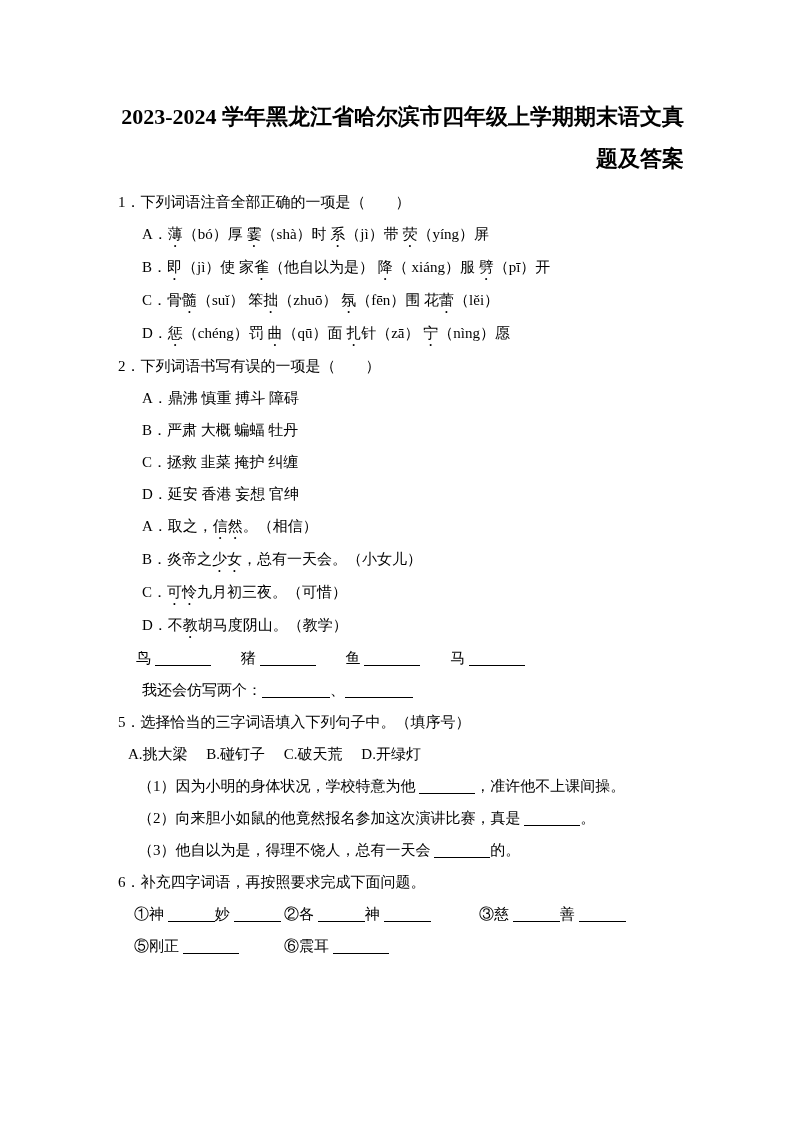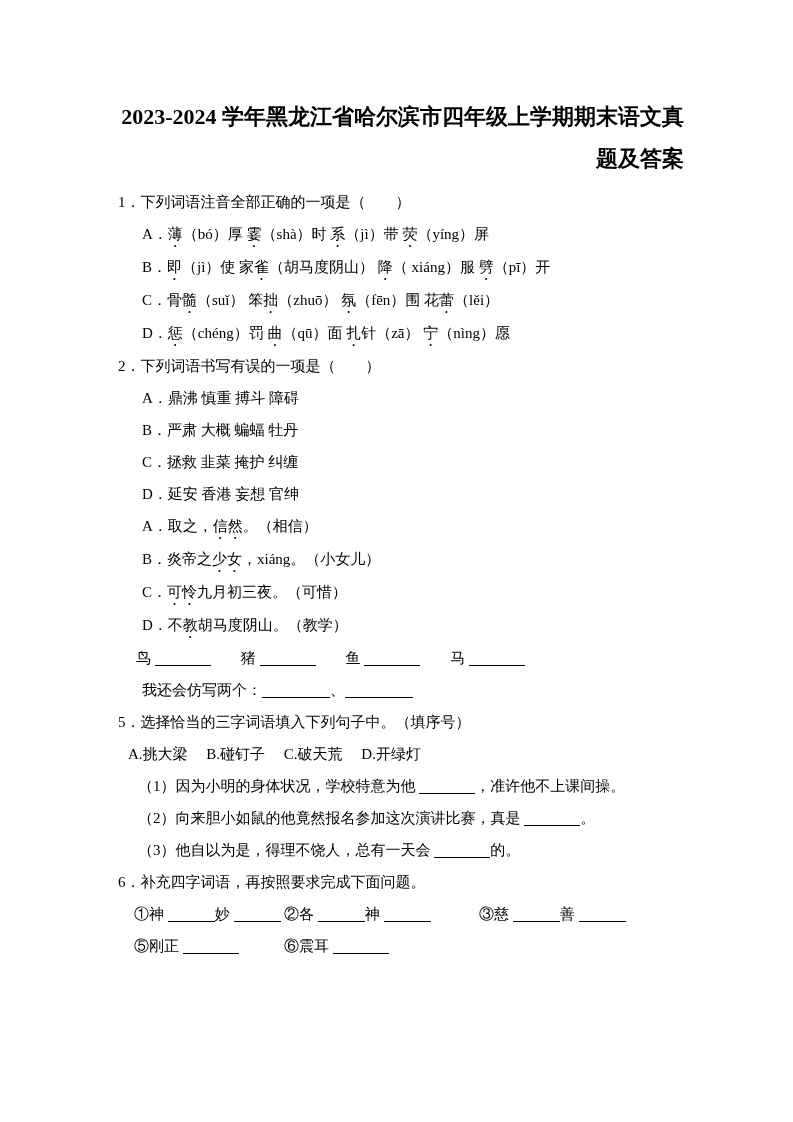--- a/index.html
+++ b/index.html
@@ -64,36 +64,36 @@
 </head>
 <body>
 
 <div class="page">
 
   <h1 class="title">2023-2024 学年黑龙江省哈尔滨市四年级上学期期末语文真题及答案</h1>
 
   <section class="question">
     <div class="line">1．下列词语注音全部正确的一项是（　　）</div>
     <div class="line indent-opt"><span>A．</span><span class="em">薄</span><span>（bó）厚 </span><span class="em">霎</span><span>（shà）时 </span><span class="em">系</span><span>（jì）带 </span><span class="em">荧</span><span>（yíng）屏</span></div>
-    <div class="line indent-opt"><span>B．</span><span class="em">即</span><span>（jì）使 家</span><span class="em">雀</span><span>（胡马度阴山） </span><span class="em">降</span><span>（ xiáng）服 </span><span class="em">劈</span><span>（pī）开</span></div>
+    <div class="line indent-opt"><span>B．</span><span class="em">即</span><span>（jì）使 家</span><span class="em">雀</span><span>（他自以为是） </span><span class="em">降</span><span>（ xiáng）服 </span><span class="em">劈</span><span>（pī）开</span></div>
     <div class="line indent-opt"><span>C．骨</span><span class="em">髓</span><span>（suǐ） 笨</span><span class="em">拙</span><span>（zhuō） </span><span class="em">氛</span><span>（fēn）围 花</span><span class="em">蕾</span><span>（lěi）</span></div>
     <div class="line indent-opt"><span>D．</span><span class="em">惩</span><span>（chéng）罚 </span><span class="em">曲</span><span>（qū）面 </span><span class="em">扎</span><span>针（zā） </span><span class="em">宁</span><span>（nìng）愿</span></div>
   </section>
 
   <section class="question">
     <div class="line">2．下列词语书写有误的一项是（　　）</div>
     <div class="line indent-opt"><span>A．鼎沸 慎重 搏斗 障碍</span></div>
     <div class="line indent-opt"><span>B．严肃 大概 蝙蝠 牡丹</span></div>
     <div class="line indent-opt"><span>C．拯救 韭菜 掩护 纠缠</span></div>
     <div class="line indent-opt"><span>D．延安 香港 妄想 官绅</span></div>
   </section>
 
   <section class="question">
     <div class="line indent-opt"><span>A．取之，</span><span class="em">信然</span><span>。（相信）</span></div>
-    <div class="line indent-opt"><span>B．炎帝之</span><span class="em">少女</span><span>，xiáng。（小女儿）</span></div>
+    <div class="line indent-opt"><span>B．炎帝之</span><span class="em">少女</span><span>，总有一天会。（小女儿）</span></div>
     <div class="line indent-opt"><span>C．</span><span class="em">可怜</span><span>九月初三夜。（可惜）</span></div>
     <div class="line indent-opt"><span>D．不</span><span class="em">教</span><span>胡马度阴山。（教学）</span></div>
   </section>
 
   <section class="question">
     <div class="line indent-q4a"><span>鸟 </span><span class="blank b-sm"></span><span>　　猪 </span><span class="blank b-sm"></span><span>　　鱼 </span><span class="blank b-sm"></span><span>　　马 </span><span class="blank b-sm"></span></div>
     <div class="line indent-opt"><span>我还会仿写两个：</span><span class="blank b-lg"></span><span>、</span><span class="blank b-lg"></span></div>
   </section>
 
   <section class="question">

